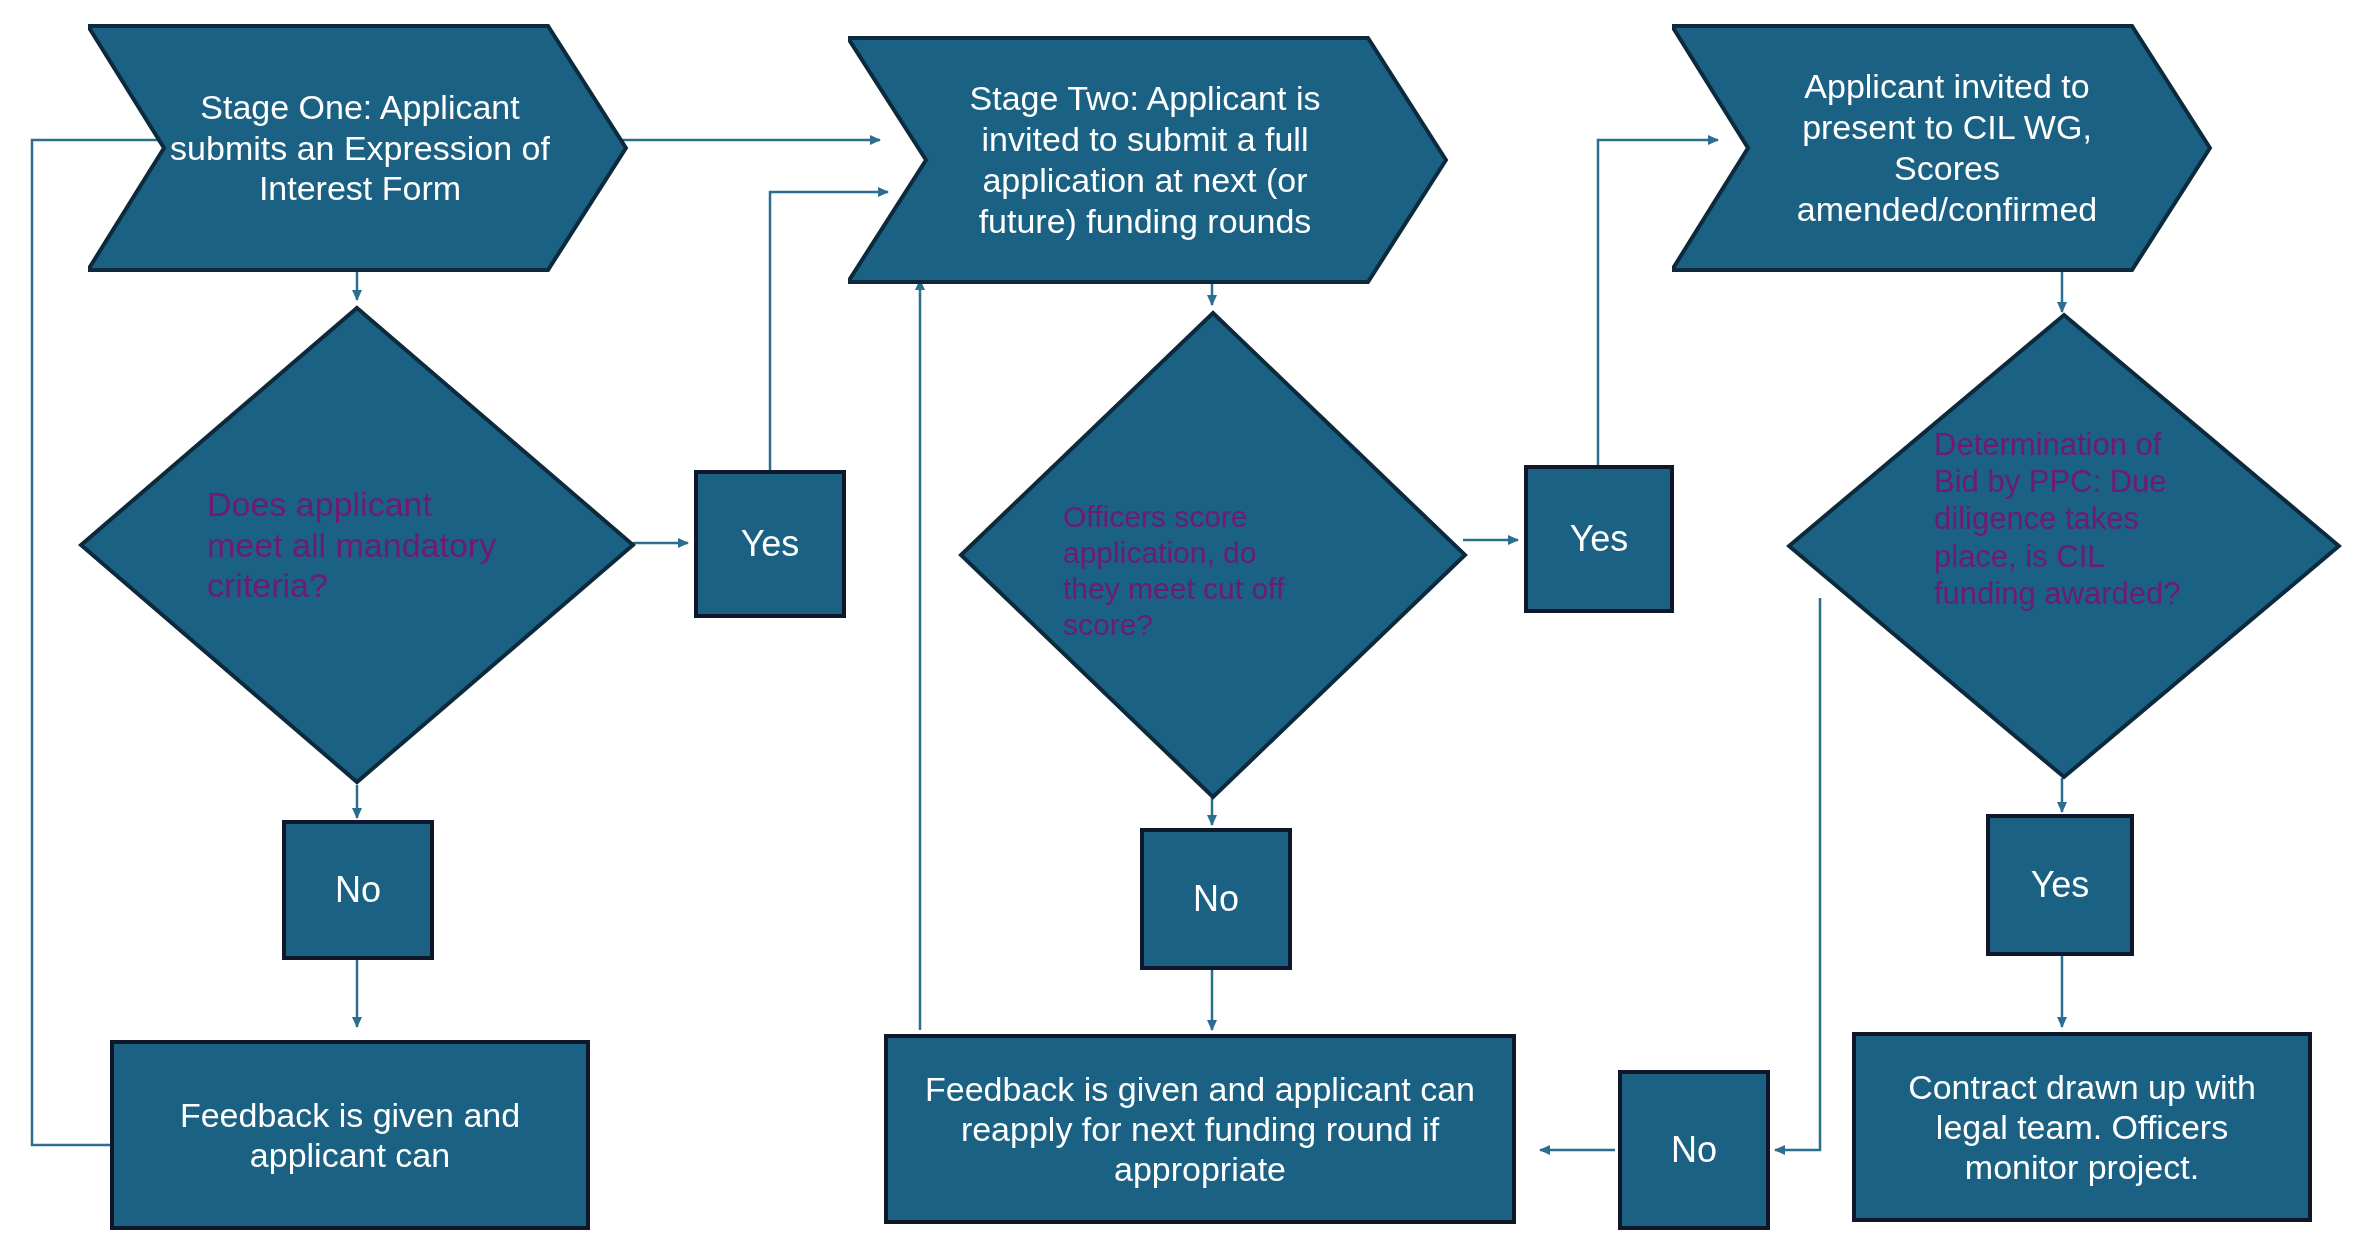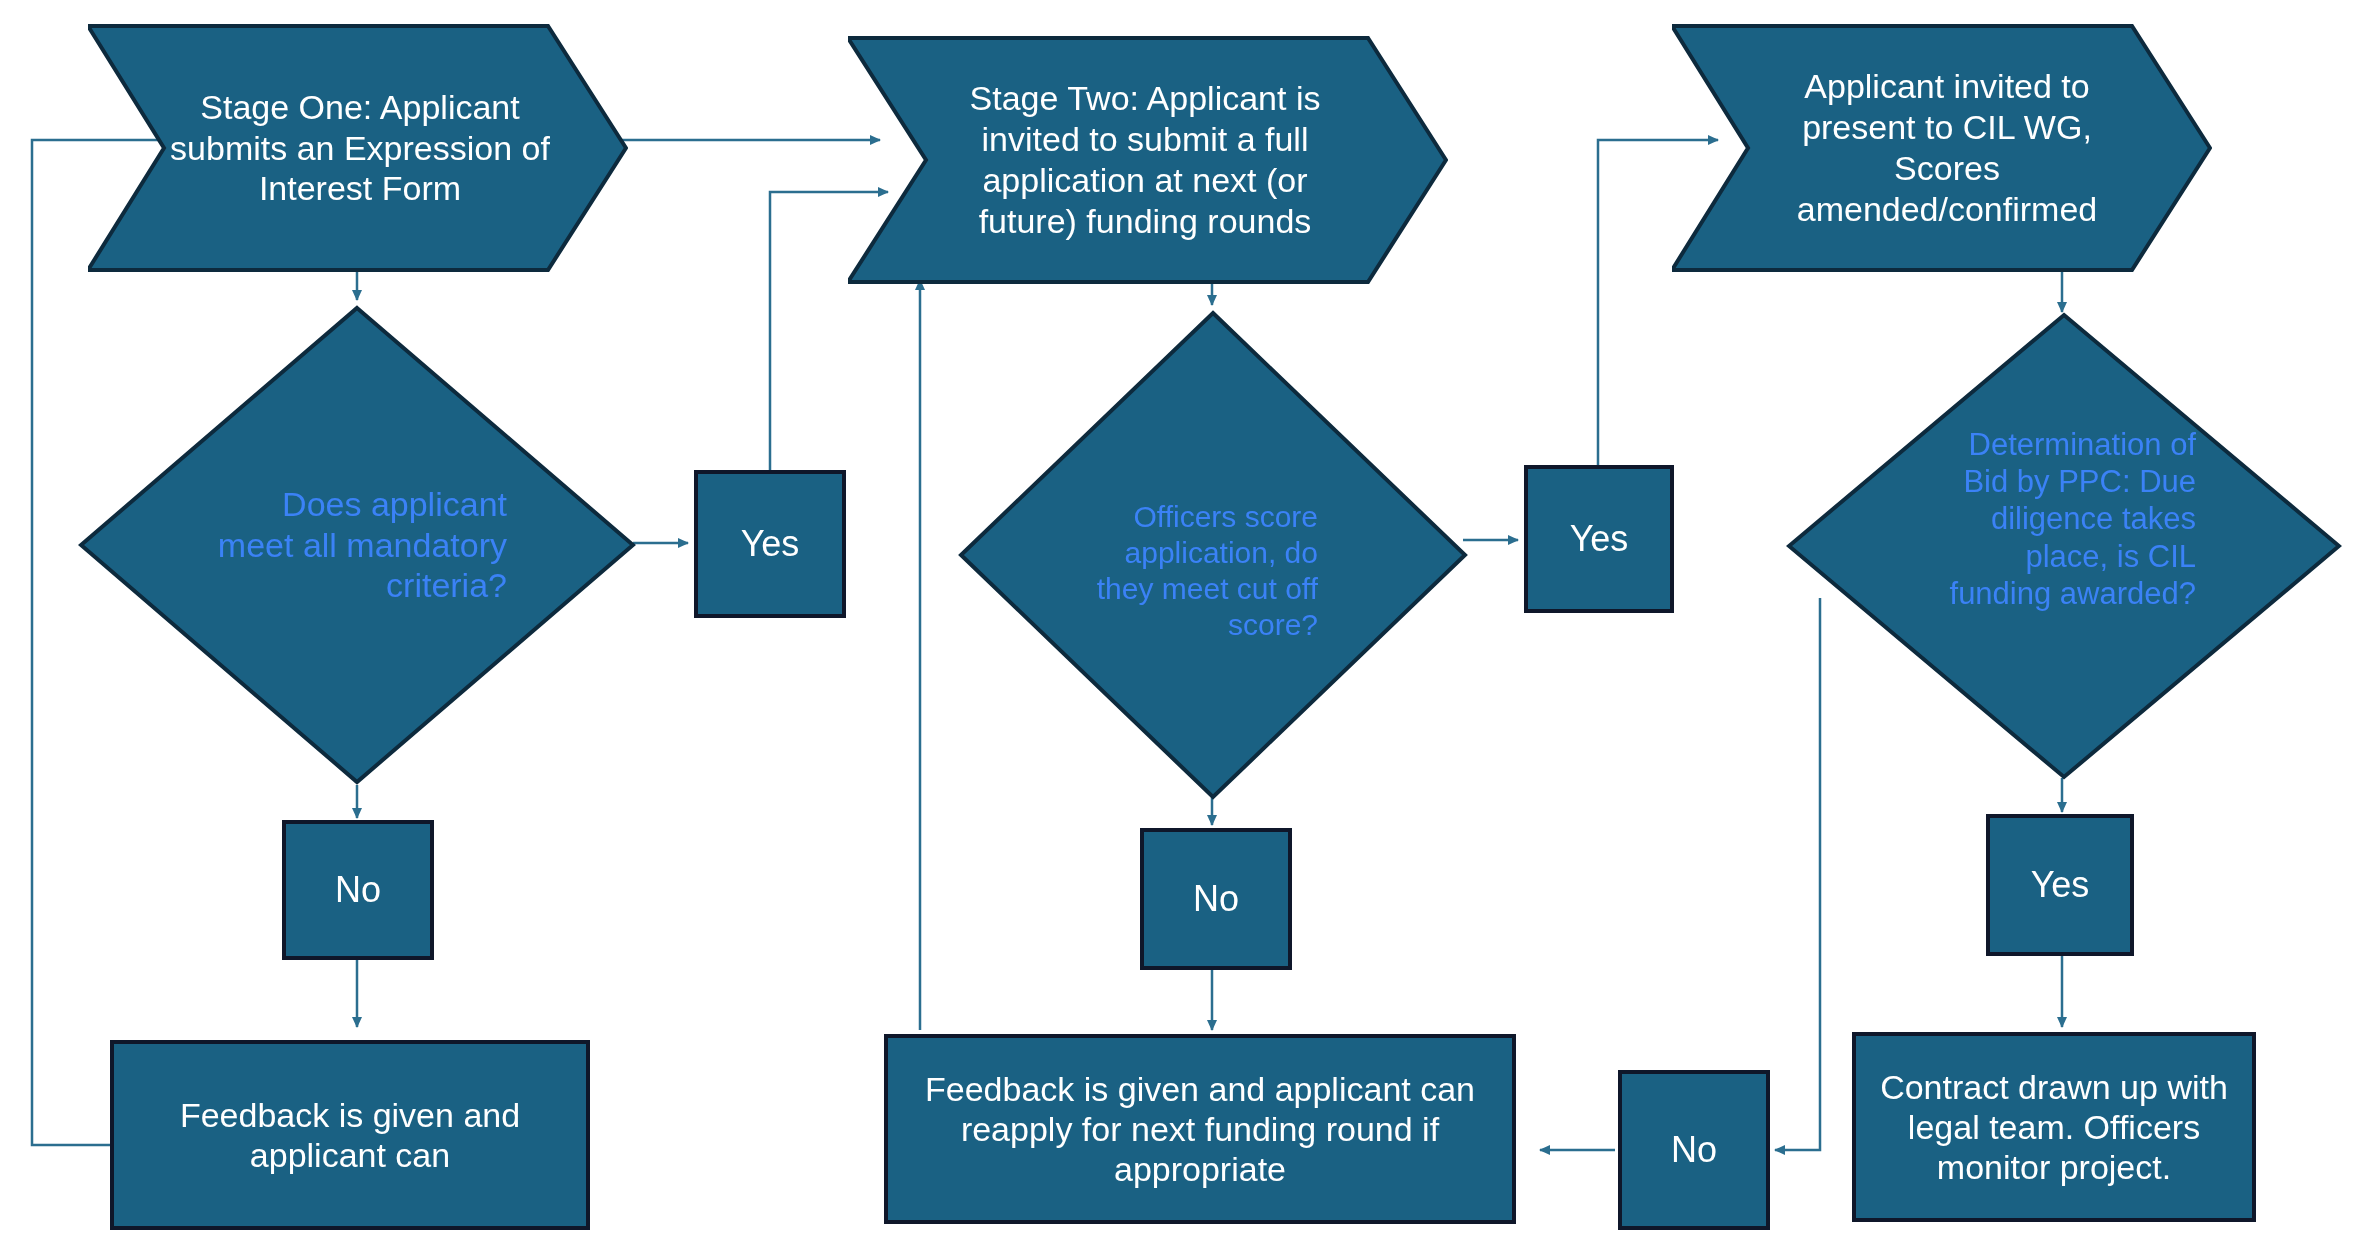--- a/index.html
+++ b/index.html
@@ -10,21 +10,21 @@
          justify-content:center;text-align:center;color:#ffffff;overflow:hidden;}
   .rect{background:#1A6183;border:4px solid #0f172a;}
   .txt{display:block;width:100%;line-height:1.18;white-space:pre-line;}
   .chev-wrap{position:absolute;}
   .chev-svg{position:absolute;left:0;top:0;}
   .chev-label{position:absolute;display:flex;align-items:center;justify-content:center;
               text-align:center;color:#fff;line-height:1.2;white-space:pre-line;}
   .dia-wrap{position:absolute;}
   .dia-svg{position:absolute;left:0;top:0;}
   .dia-label{position:absolute;display:flex;align-items:center;justify-content:center;
-             text-align:right;color:#3b82f6;line-height:1.2;white-space:pre-line;overflow:hidden;}
+             text-align:left;color:#701a75;line-height:1.2;white-space:pre-line;overflow:hidden;}
   .conn{position:absolute;left:0;top:0;width:2353px;height:1254px;pointer-events:none;}
 </style>
 </head>
 <body>
 
 <div id="stage">
 
   <svg class="conn" viewBox="0 0 2353 1254" xmlns="http://www.w3.org/2000/svg">
     <defs>
       <marker id="ar" markerWidth="12" markerHeight="12" refX="10" refY="5" orient="auto" markerUnits="userSpaceOnUse">
@@ -139,17 +139,17 @@
   </div>
 
   <div class="shape rect" style="left:110px;top:1032px;width:480px;height:190px;padding:0 26px;margin-top:8px;">
     <span class="txt" style="font-size:34px;">Feedback is given and applicant can</span>
   </div>
 
   <div class="shape rect" style="left:884px;top:1034px;width:632px;height:190px;padding:0 16px;">
     <span class="txt" style="font-size:34px;">Feedback is given and applicant can reapply for next funding round if appropriate</span>
   </div>
 
-  <div class="shape rect" style="left:1852px;top:1032px;width:404px;height:190px;padding:15px 20px;">
+  <div class="shape rect" style="left:1852px;top:1032px;width:460px;height:190px;padding:15px 20px;">
     <span class="txt" style="font-size:34px;">Contract drawn up with legal team. Officers monitor project.</span>
   </div>
 
 </div>
 
 </body></html>

